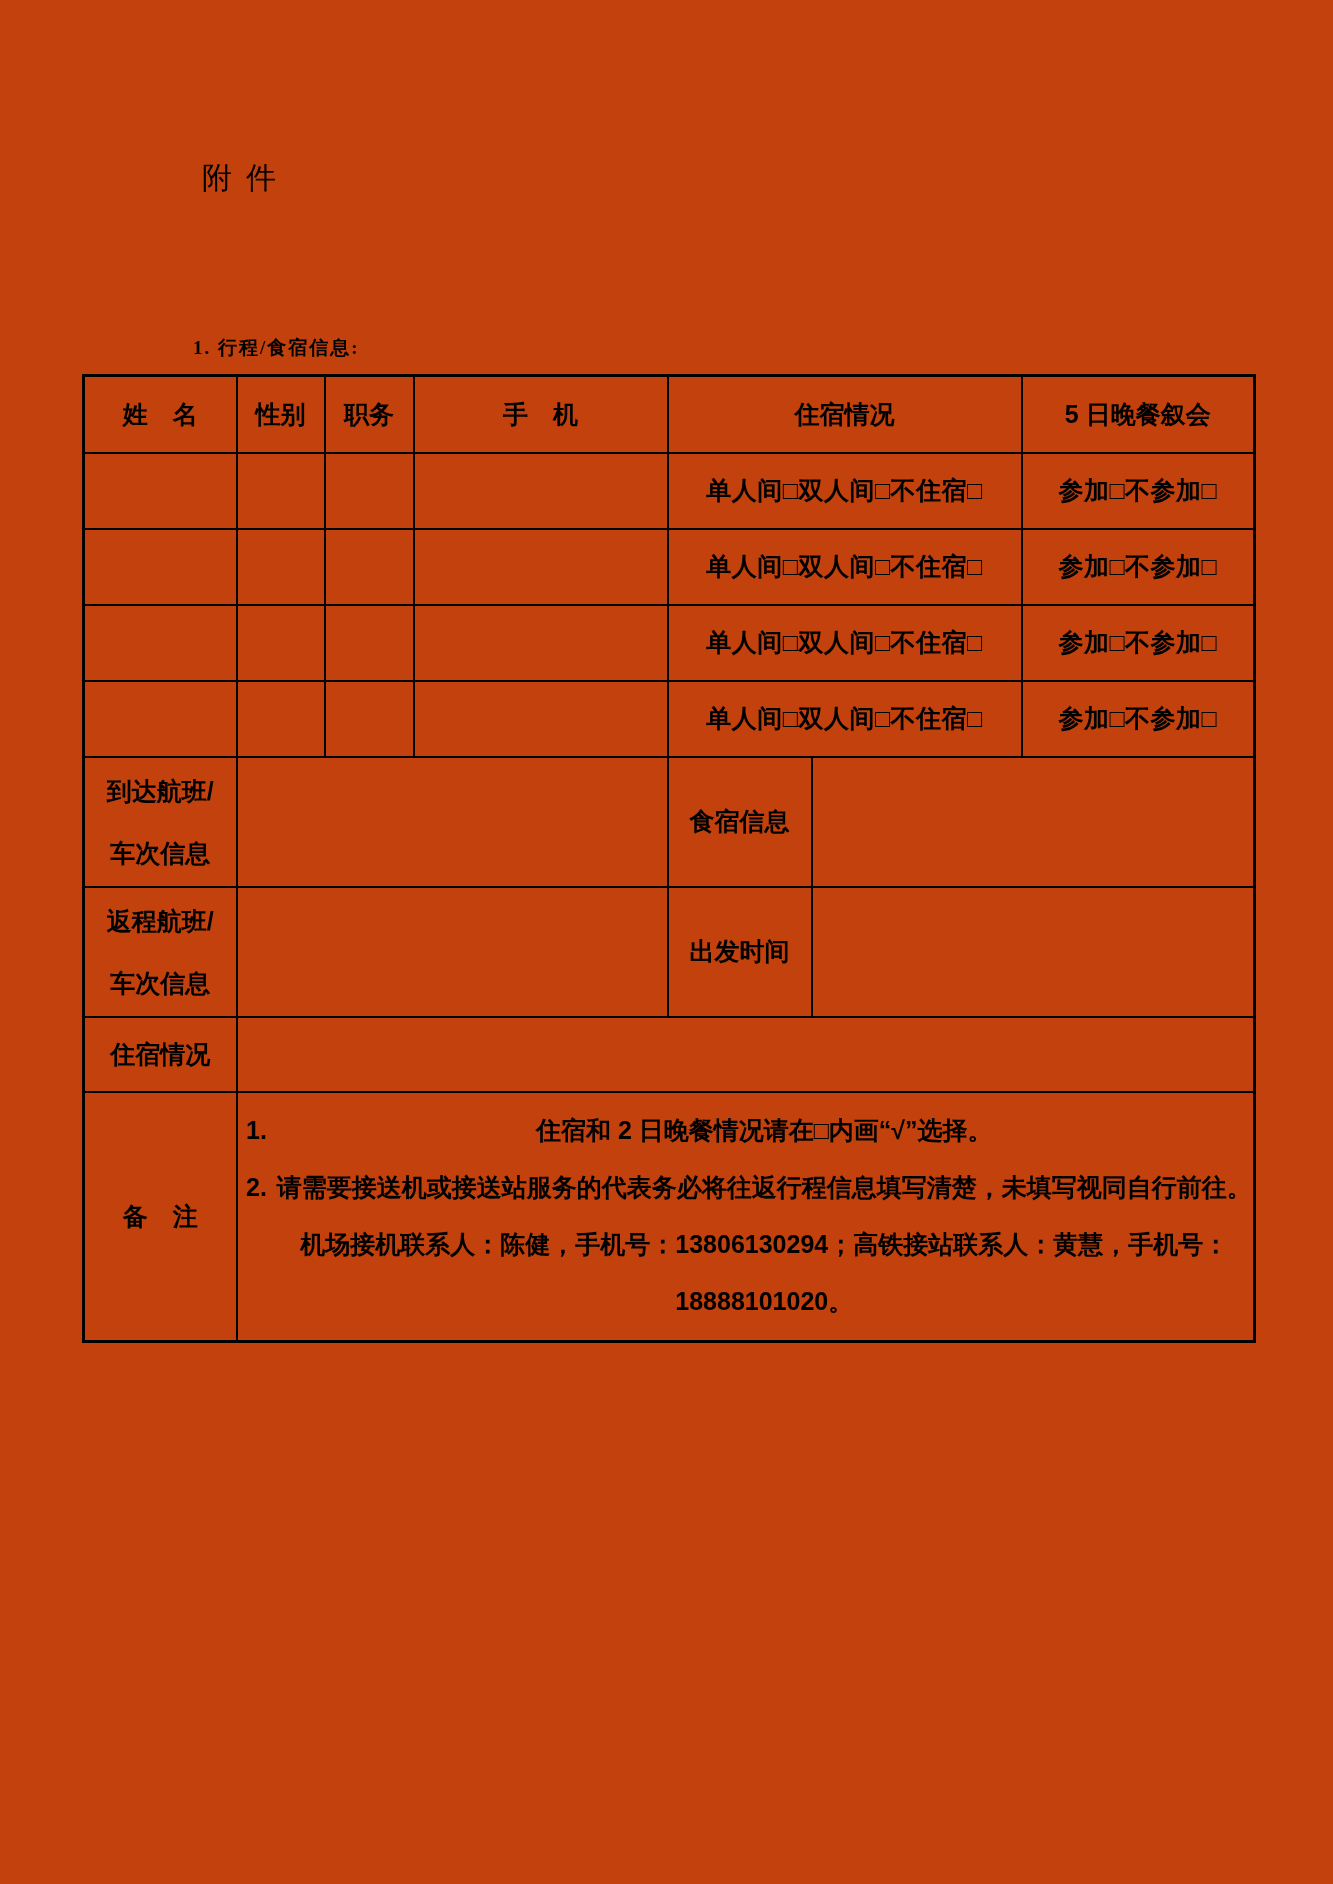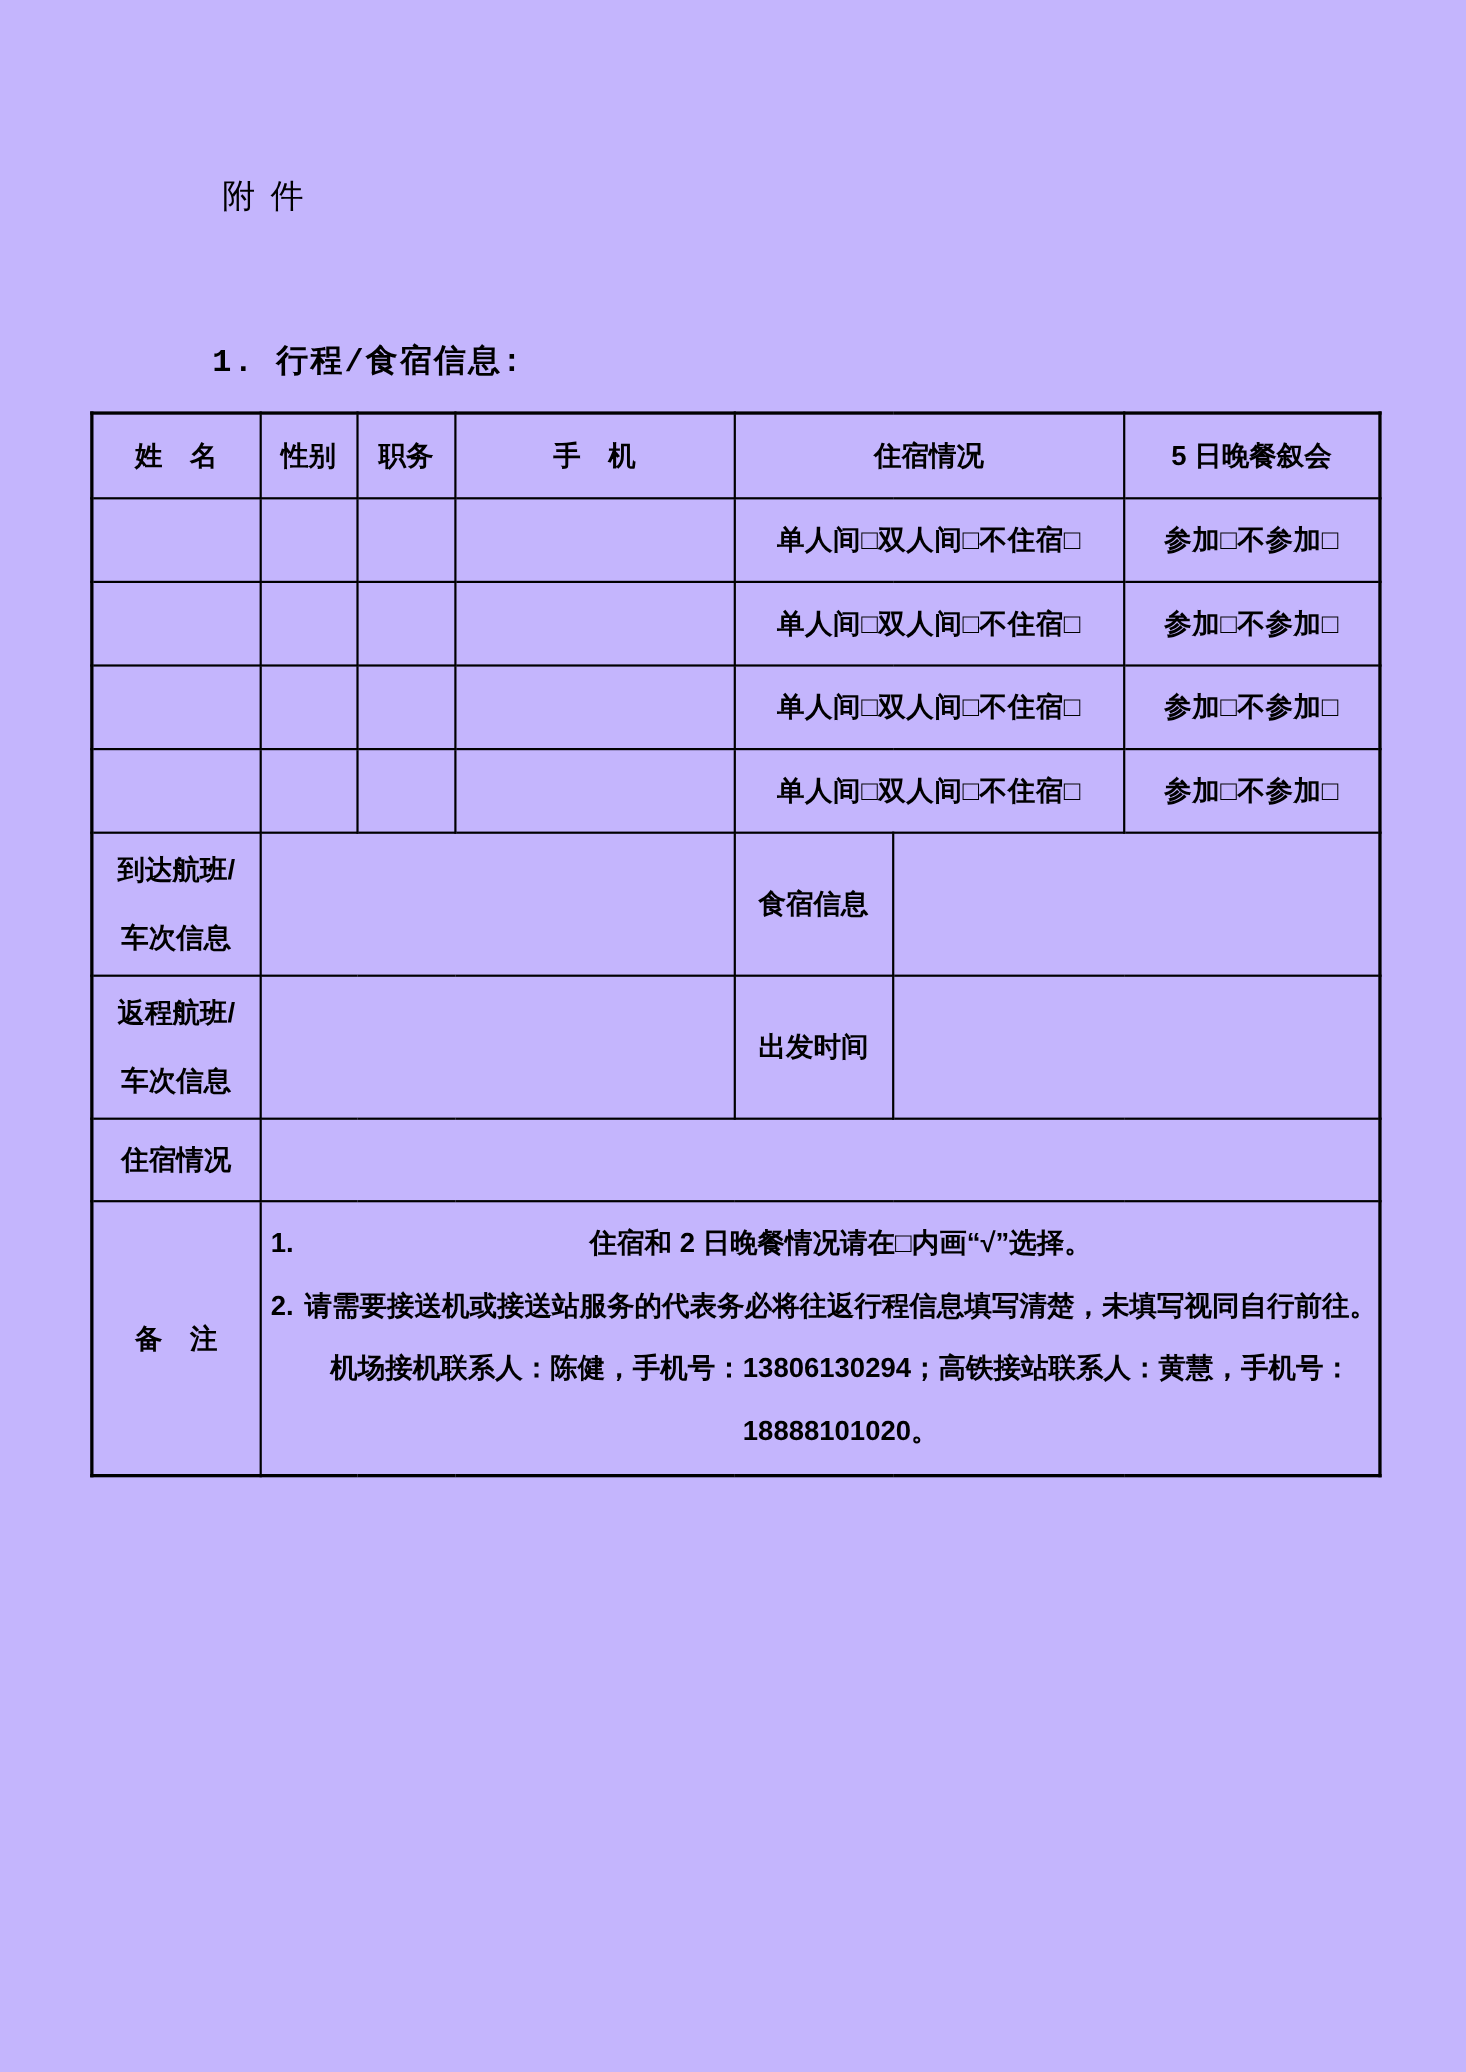--- a/index.html
+++ b/index.html
@@ -1,37 +1,37 @@
 <!DOCTYPE html>
 <html><head>
 <meta charset="utf-8">
 <style>
   html,body{margin:0;padding:0;background:#888;}
   .page{
     position:relative;
     width:1333px;height:1884px;
     margin:0 auto;
-    background:#c4b5fd;
+    background:#c2410c;
     font-family:"Liberation Sans",sans-serif;
     color:#000;
     overflow:hidden;
   }
   .kai{font-family:"Liberation Serif",serif;}
   .attachment{
     position:absolute;left:202px;top:158px;
     font-size:30px;letter-spacing:14px;font-weight:400;
   }
   .title{
     position:absolute;left:0;right:0;top:266px;margin:0;
     text-align:center;
     font-size:37px;font-weight:700;letter-spacing:2px;
   }
   .section{
-    position:absolute;left:193px;top:308px;
-    font-size:29px;font-weight:600;letter-spacing:2px;font-family:Liberation Mono, monospace;
+    position:absolute;left:193px;top:335px;
+    font-size:19px;font-weight:600;letter-spacing:2px;
   }
   table.form{
     position:absolute;left:82px;top:374px;
     width:1171px;
     border-collapse:collapse;
     table-layout:fixed;
     border:3px solid #000;
   }
   table.form td{
     border:2px solid #000;

